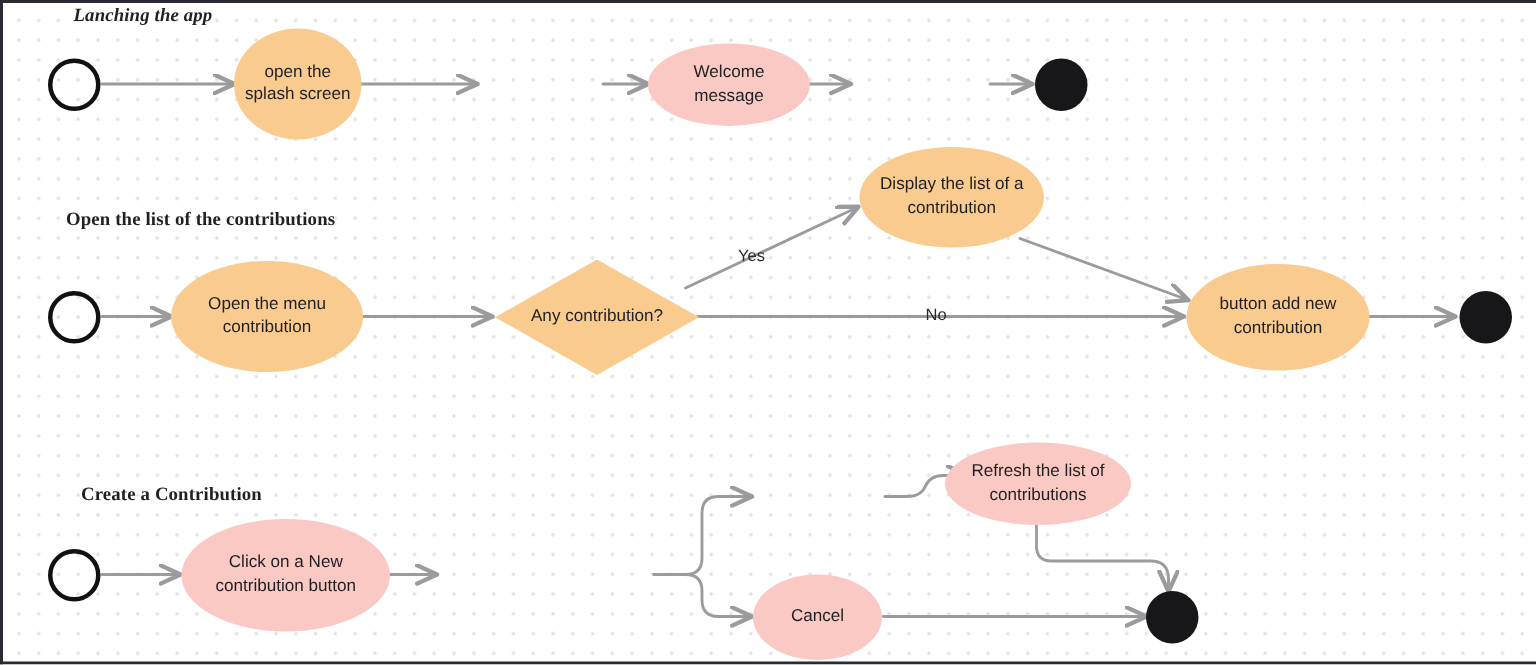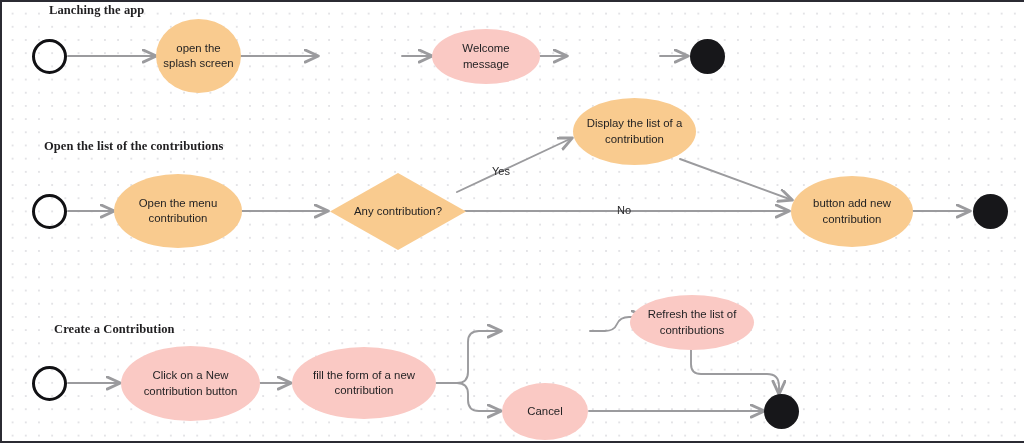--- a/index.html
+++ b/index.html
@@ -107,21 +107,21 @@
       <path d="M66,381 L118,381"></path>
       <path d="M258,381 L289,381"></path>
       <path d="M434,381 L455,381 Q466,381 466,370 L466,340 Q466,329 477,329 L499,329"></path>
       <path d="M434,381 L455,381 Q466,381 466,392 L466,398 Q466,409 477,409 L499,409"></path>
       <path d="M588,329 L603,329 Q612,329 615,322 Q618,315 627,315 L643,315"></path>
       <path d="M689,348 L689,362 Q689,372 699,372 L765,372 Q777,372 777,384 L777,392"></path>
       <path d="M587,409 L762,409"></path>
     </g>
   </svg>
 
-  <div class="lane-title" style="left:47px;top:1px;">Lanching the app</div>
+  <div class="lane-title" style="left:47px;top:1px;font-style:italic;">Lanching the app</div>
 
   <div class="start-node" style="left:30px;top:37px;width:35px;height:35px;"></div>
 
   <div class="node ellipse orange" style="left:154px;top:17px;width:85px;height:74px;">
     <span>open the splash screen</span>
   </div>
 
 
   <div class="node ellipse pink" style="left:430px;top:27px;width:108px;height:55px;">
     <span>Welcome message</span>
@@ -156,23 +156,20 @@
   <div class="edge-label" style="left:615px;top:202px;">No</div>
 
   <div class="lane-title" style="left:52px;top:320px;">Create a Contribution</div>
 
   <div class="start-node" style="left:30px;top:364px;width:35px;height:35px;"></div>
 
   <div class="node ellipse pink" style="left:119px;top:344px;width:139px;height:75px;">
     <span>Click on a New contribution button</span>
   </div>
 
-  <div class="node ellipse pink" style="left:290px;top:345px;width:144px;height:72px;">
-    <span>fill the form of  a new contribution</span>
-  </div>
 
 
   <div class="node ellipse pink" style="left:500px;top:381px;width:86px;height:57px;">
     <span>Cancel</span>
   </div>
 
   <div class="node ellipse pink" style="left:628px;top:293px;width:124px;height:55px;">
     <span>Refresh the list of contributions</span>
   </div>
 

